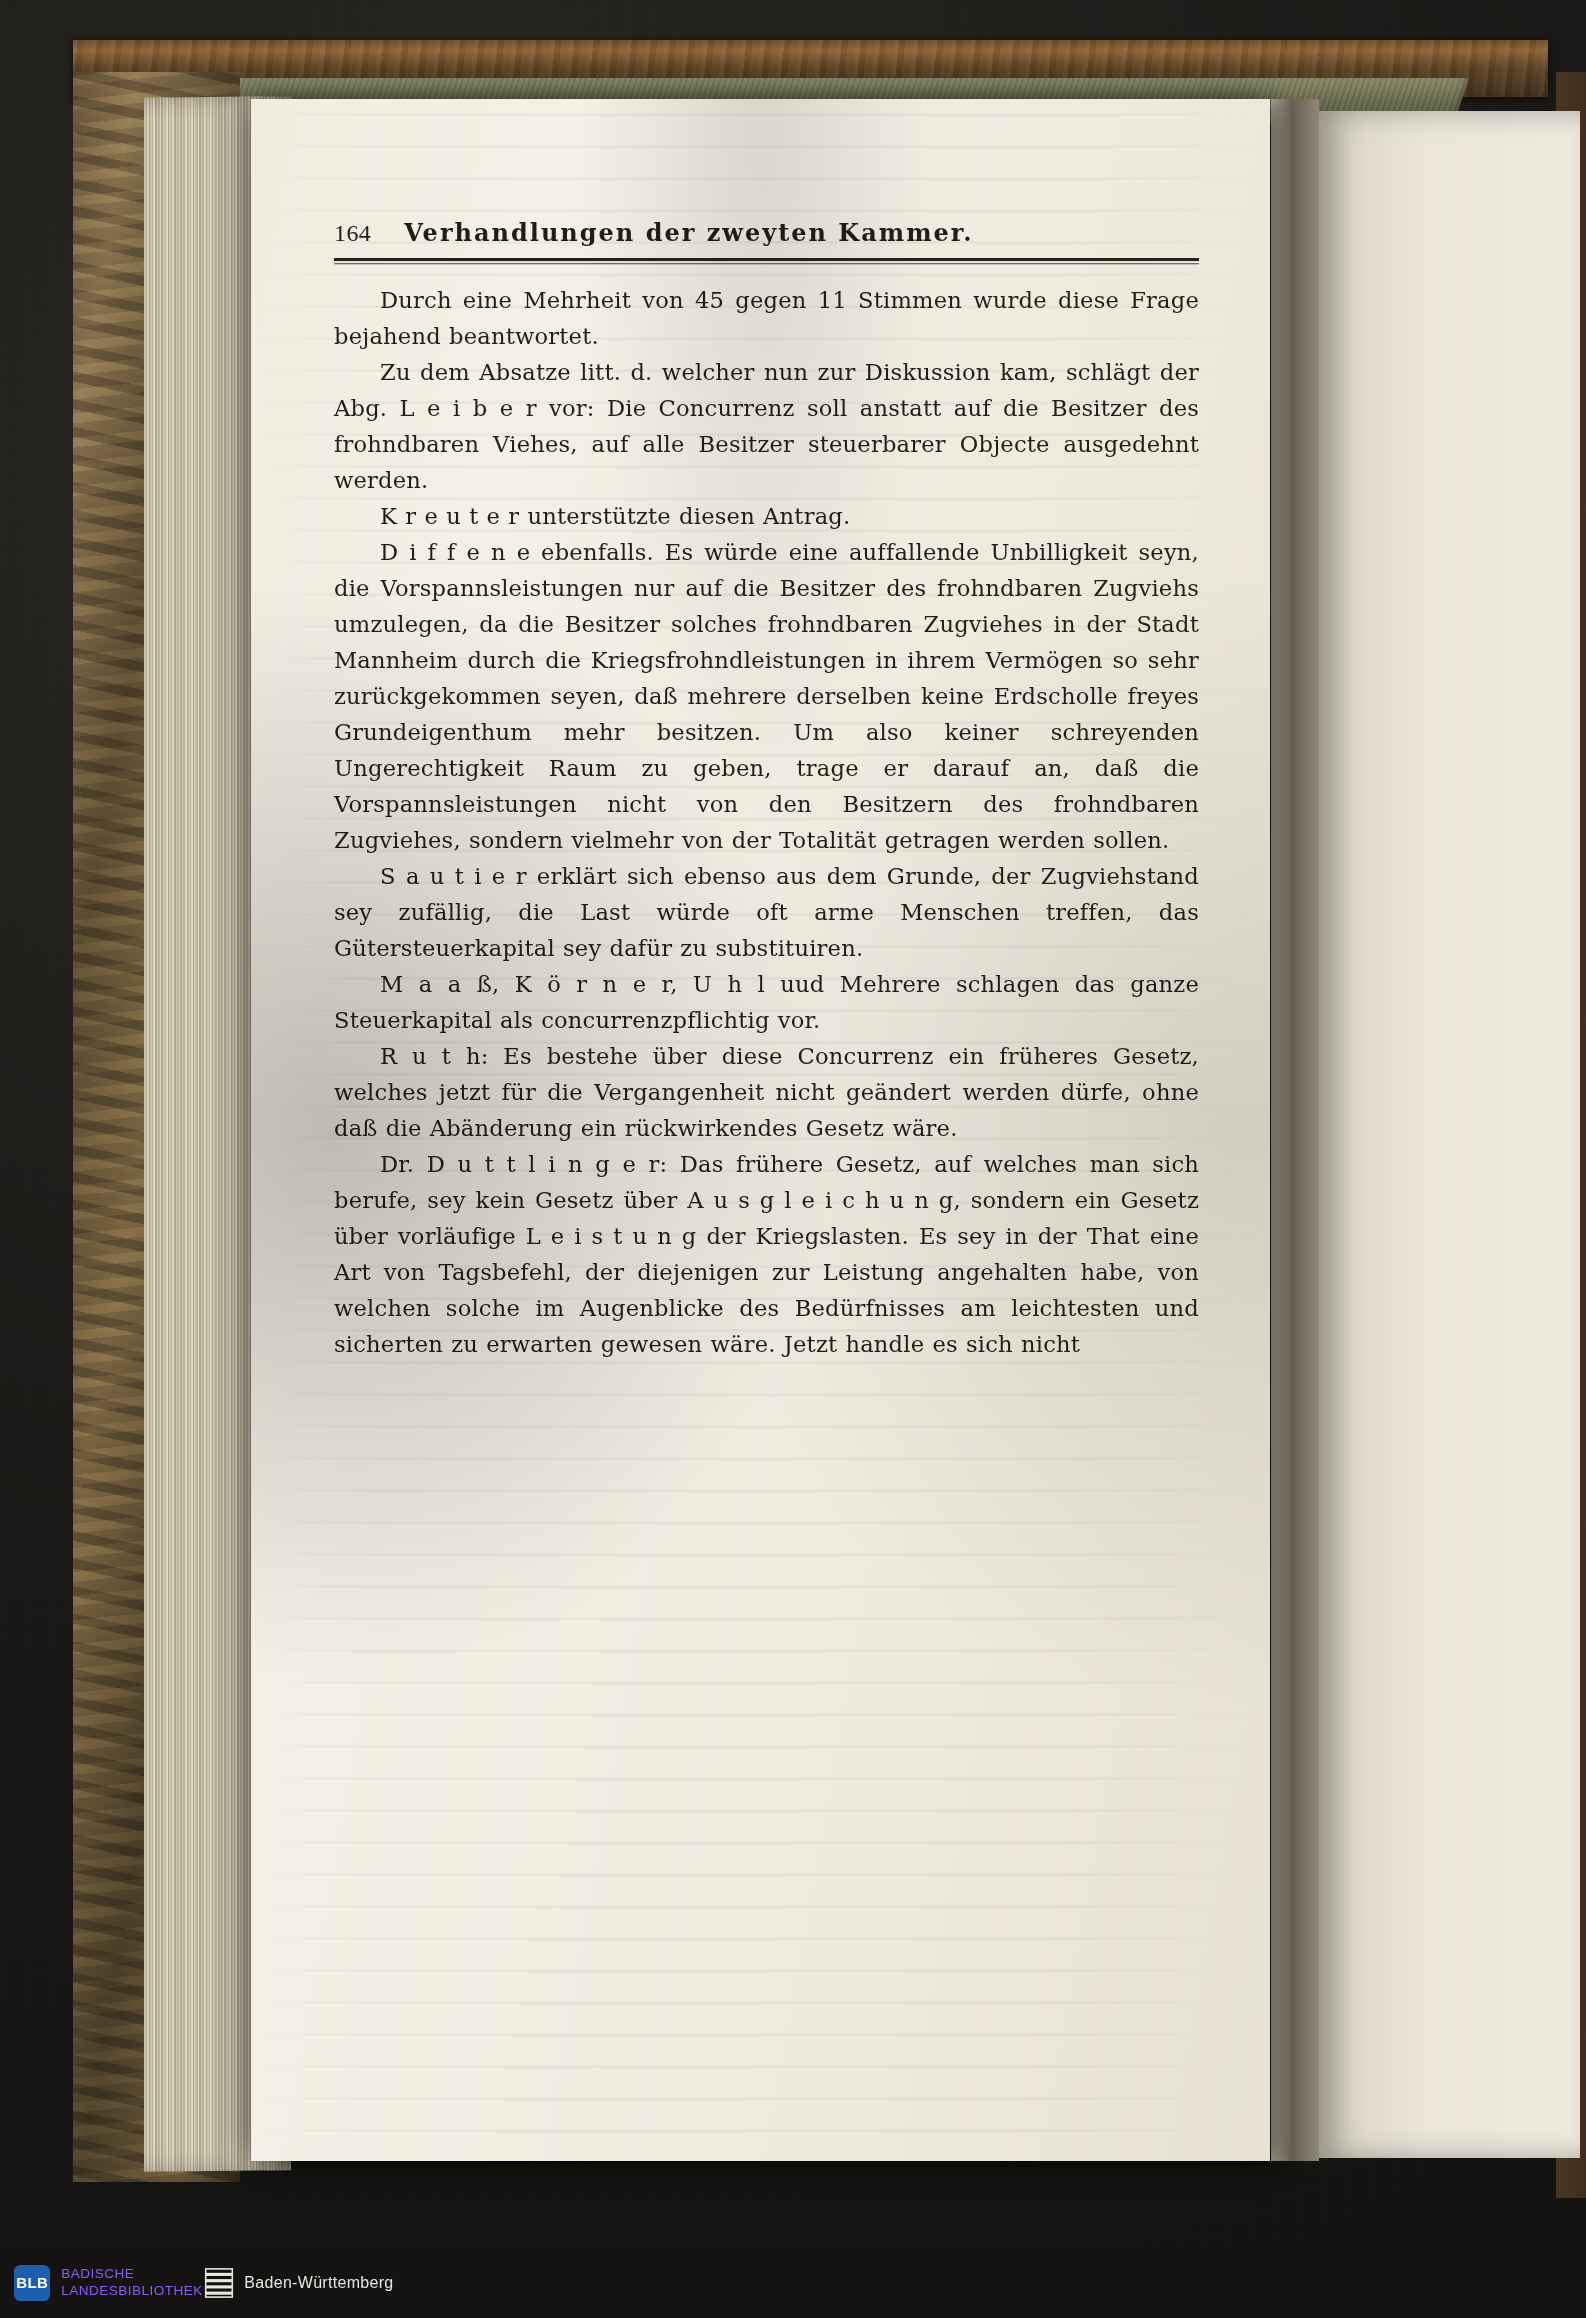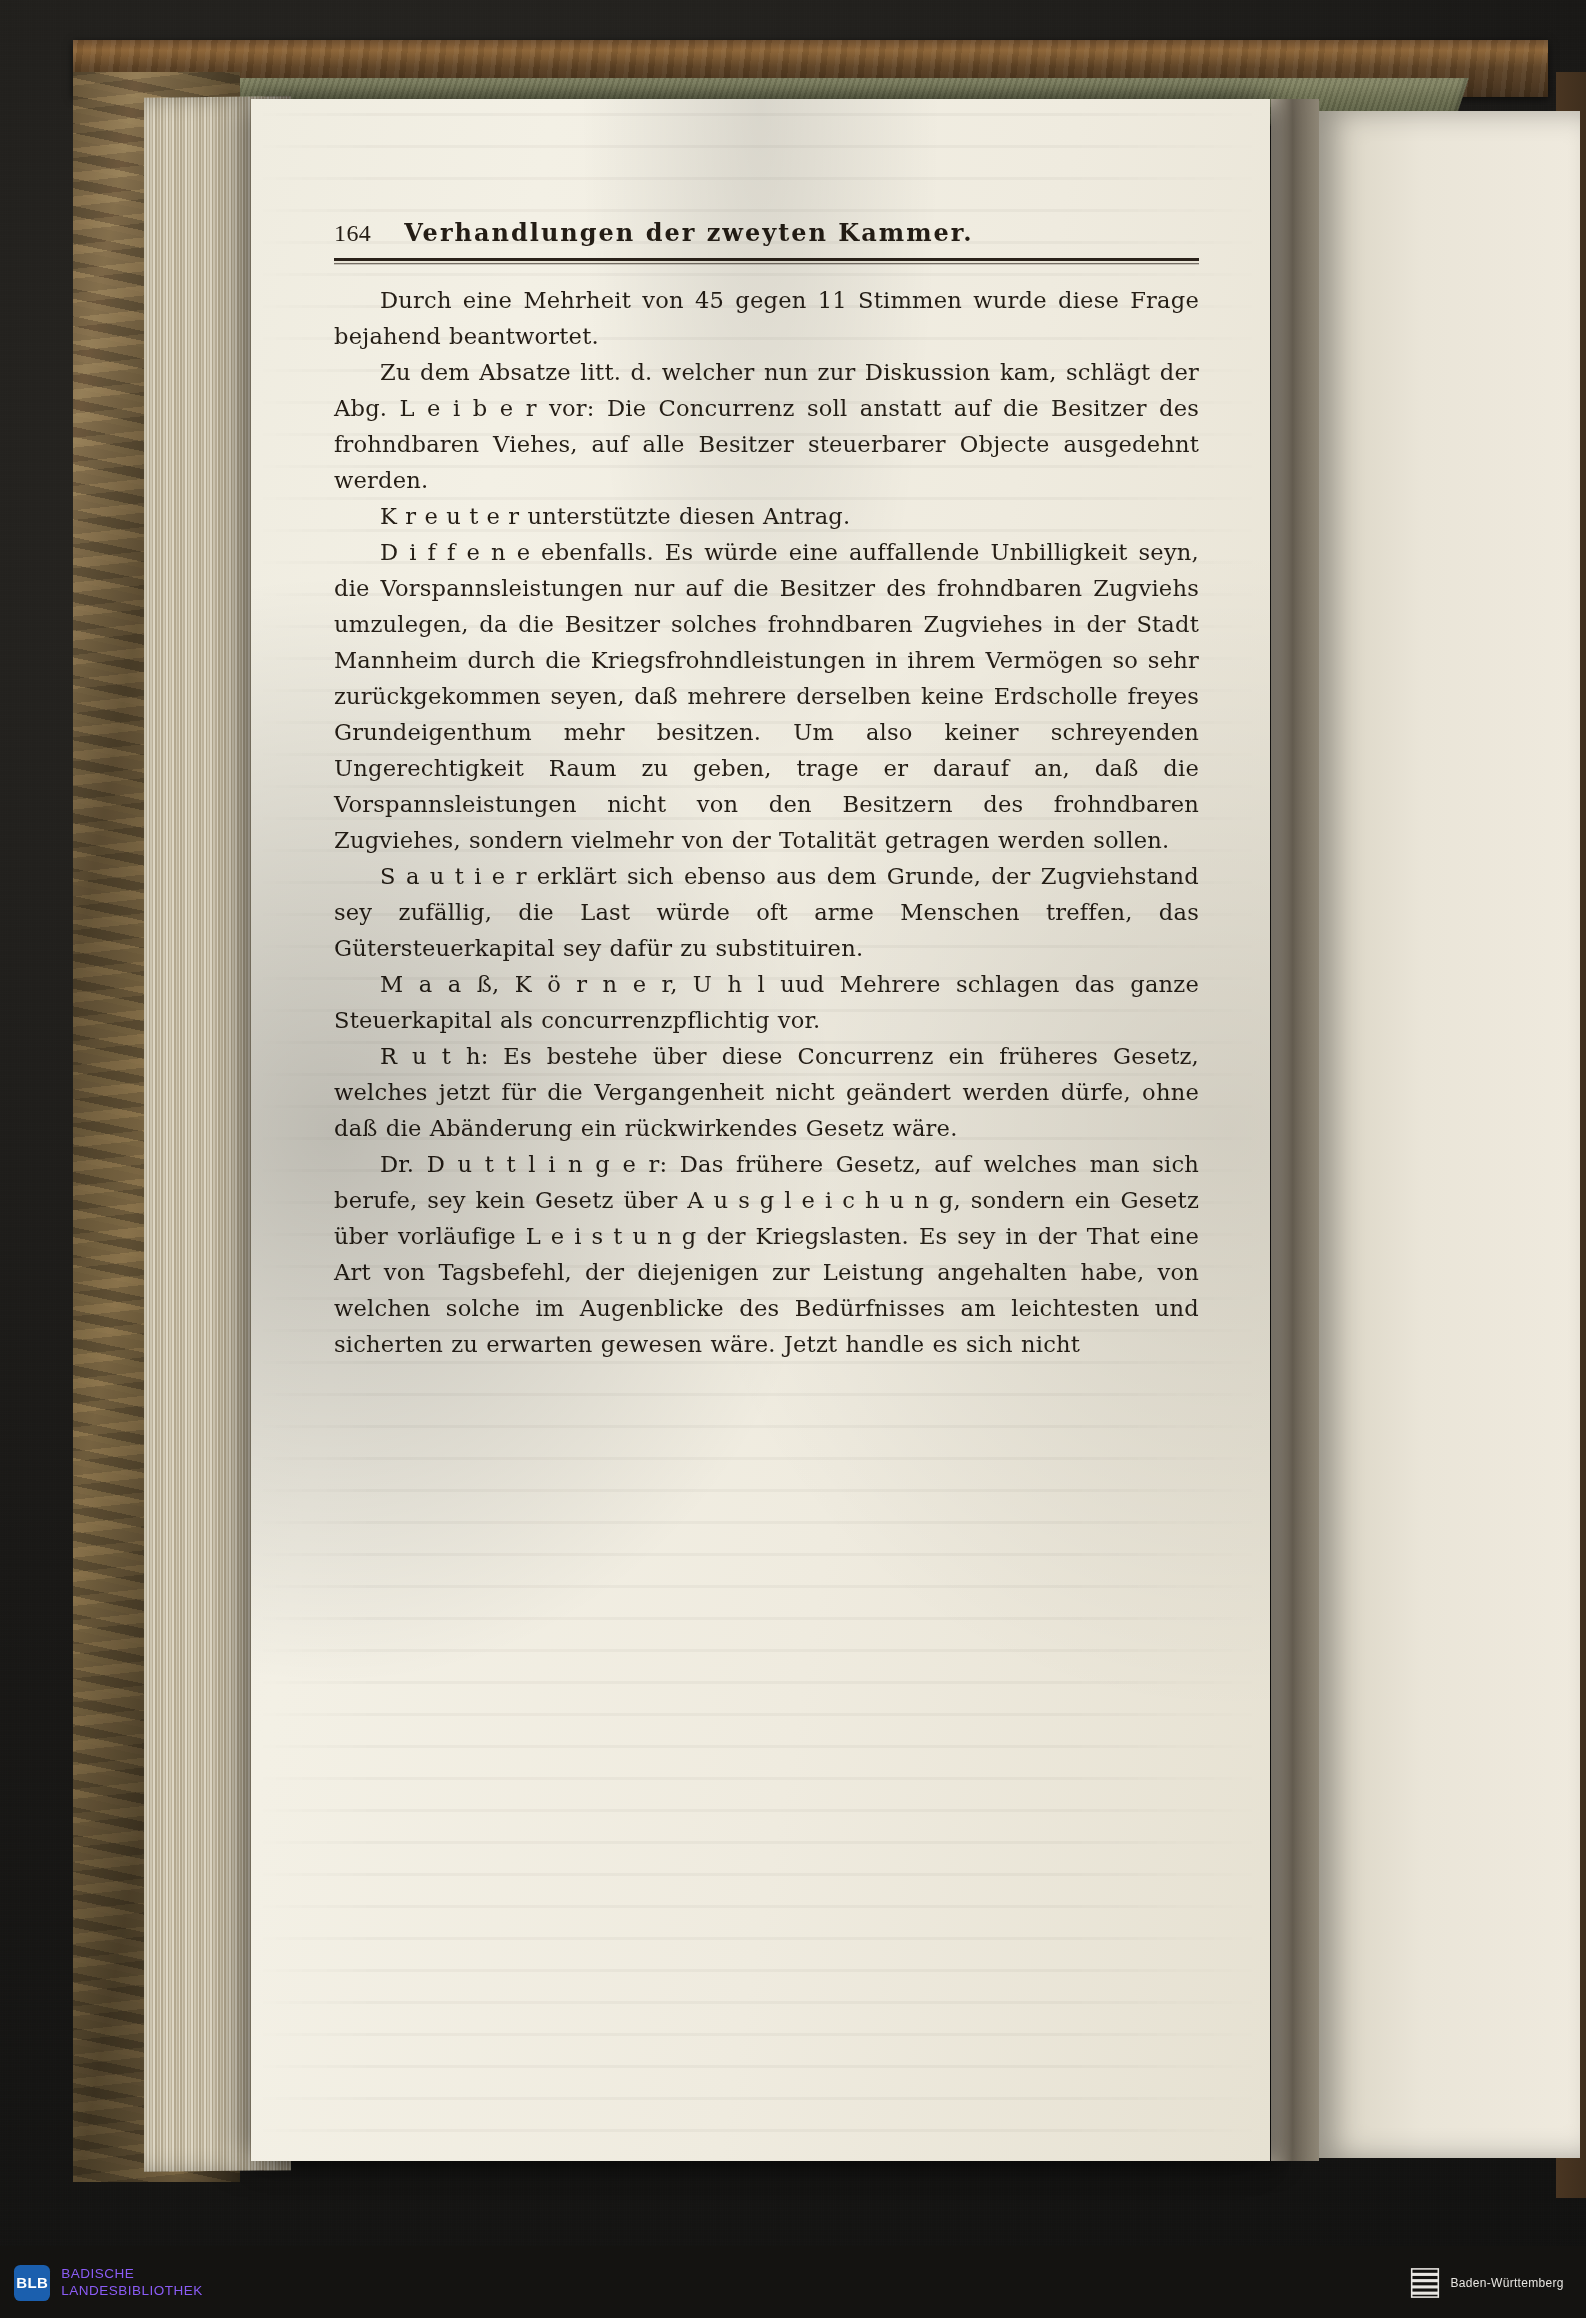--- a/index.html
+++ b/index.html
@@ -222,21 +222,20 @@
   
   .footer-bar {
     position: absolute;
     left: 0;
     bottom: 0;
     width: 1586px;
     height: 73px;
     background: #141311;
     display: flex;
     align-items: center;
-    justify-content: space-between;
     padding: 0 14.3px;
     box-sizing: border-box;
   }
   .blb {
     display: flex;
     align-items: center;
     gap: 11px;
   }
   .blb-badge {
     width: 36px; height: 36px;
@@ -262,21 +261,21 @@
     gap: 9.5px;
     padding-right: 8px;
   }
   .bw-mark {
     width: 32px; height: 36px;
     position: relative;
   }
   .bw-mark svg { display:block; }
   .bw-text {
     font-family: "Liberation Sans", sans-serif;
-    font-size: 12px;
+    font-size: 16px;
     color: #e8e6e2;
     letter-spacing: 0.3px;
   }
 </style>
 </head>
 <body>
 
 <div class="backdrop"></div>
 
 <div class="book">

